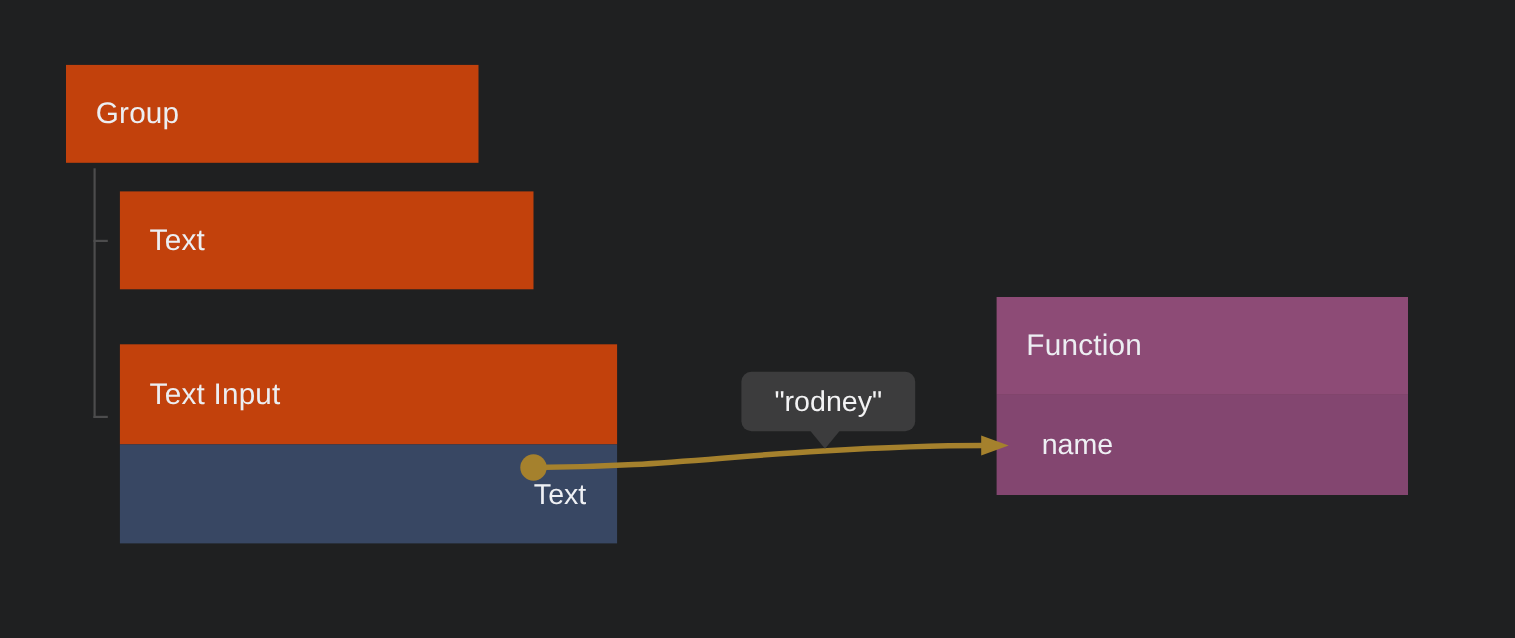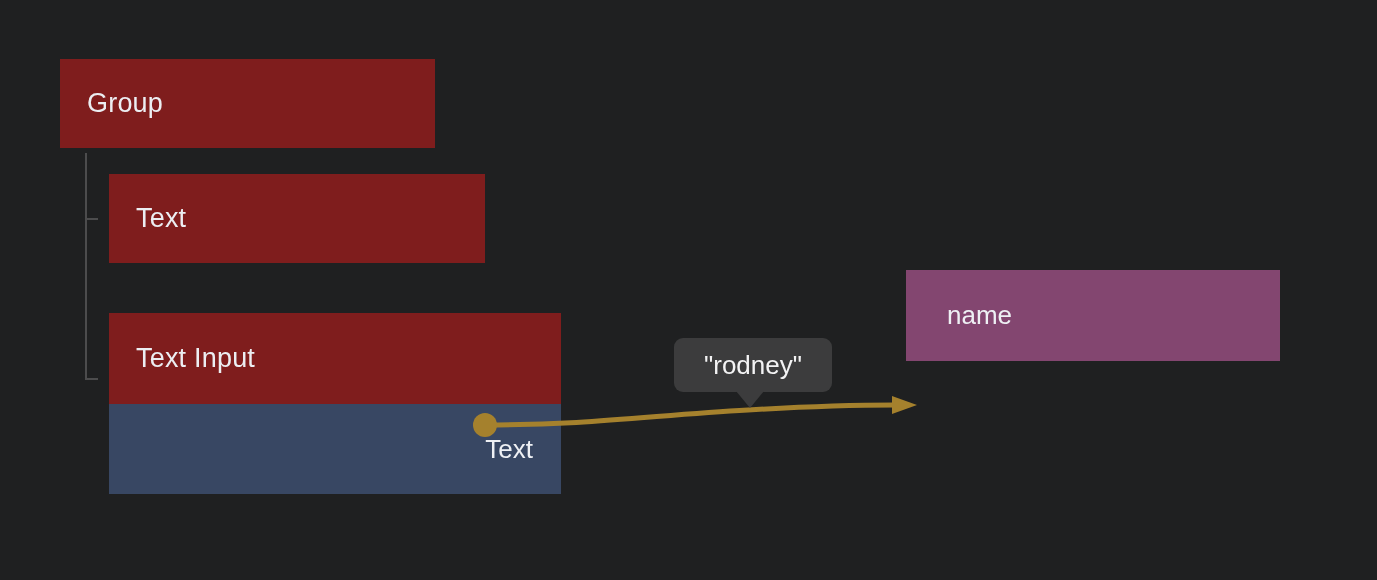--- a/index.html
+++ b/index.html
@@ -11,21 +11,21 @@
     font-family: "Liberation Sans", "DejaVu Sans", sans-serif;
     color: #e9eaee;
   }
   .node { position: absolute; }
   .node-header {
     display: flex; align-items: center;
     padding-left: 27px; box-sizing: border-box;
     font-size: 27px; letter-spacing: 0.2px;
     color: #eceef2;
   }
-  .blue-header  { background: #7f1d1d; }
+  .blue-header  { background: #c2410c; }
   .blue-body    { background: #384763; }
   .purple-header{ background: #8d4b76; }
   .purple-body  { background: #834670; }
 
   .node-group      { left: 60px;  top: 59px;  width: 375px; height: 89px; }
   .node-text       { left: 109px; top: 174px; width: 376px; height: 89px; }
   .node-text-input { left: 109px; top: 289px; width: 452px; margin-top: 24px; }
   .node-function   { left: 906px; top: 270px; width: 374px; }
 
   .node-group .node-header, .node-text .node-header { width: 100%; height: 100%; }
@@ -93,20 +93,23 @@
       <span>Text Input</span>
     </div>
     <div class="node-body blue-body">
       <div class="port-row output">
         <span>Text</span>
       </div>
     </div>
   </div>
 
   <div class="node node-function">
+    <div class="node-header purple-header">
+      <span>Function</span>
+    </div>
     <div class="node-body purple-body">
       <div class="port-row input">
         <span>name</span>
       </div>
     </div>
   </div>
 
   <svg class="wire-layer" viewBox="0 0 1377 580" xmlns="http://www.w3.org/2000/svg">
     <path d="M 485 425 C 590 425, 655 415, 748 410 C 815 406, 855 405, 895 405" fill="none" stroke-width="5" stroke-linecap="round" stroke="#a5812d"></path>
     <circle cx="485" cy="425" r="12" fill="#a5812d"></circle>

